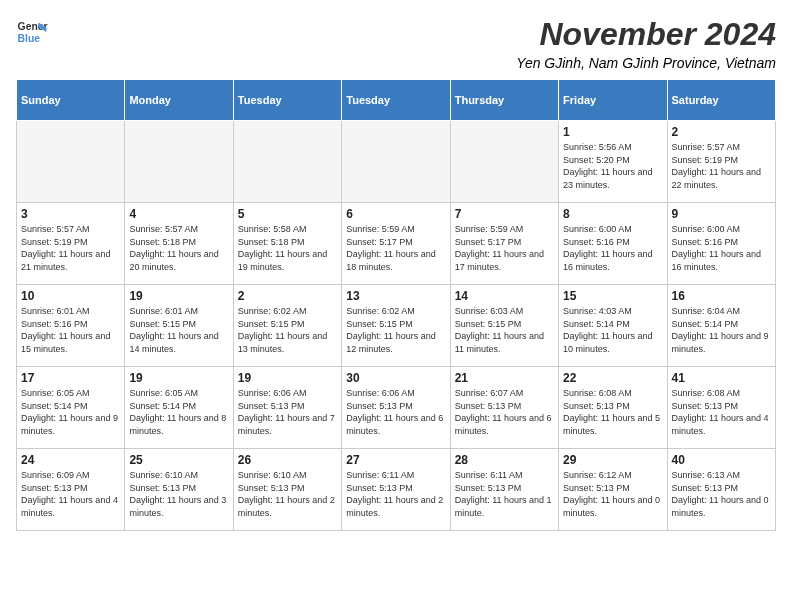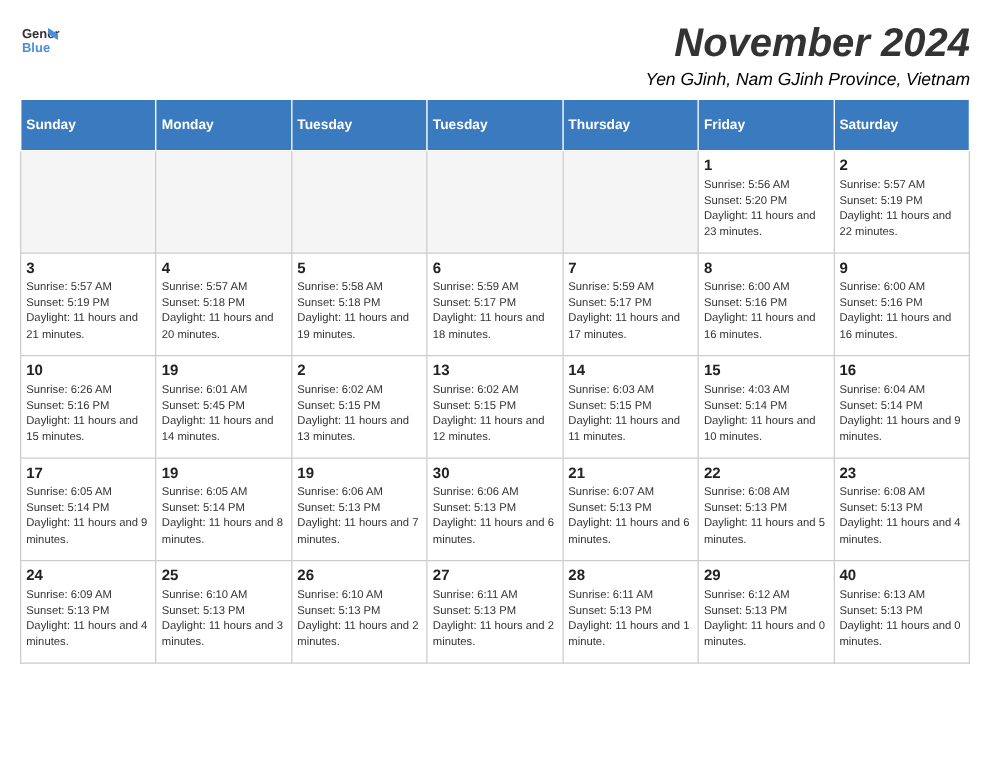--- a/index.html
+++ b/index.html
@@ -166,28 +166,28 @@
         <td>
           <div class="day-number">9</div>
           <div class="day-info">Sunrise: 6:00 AM
 Sunset: 5:16 PM
 Daylight: 11 hours and 16 minutes.</div>
         </td>
       </tr>
       <tr>
         <td>
           <div class="day-number">10</div>
-          <div class="day-info">Sunrise: 6:26 AM
+          <div class="day-info">Sunrise: 6:01 AM
 Sunset: 5:16 PM
 Daylight: 11 hours and 15 minutes.</div>
         </td>
         <td>
           <div class="day-number">19</div>
           <div class="day-info">Sunrise: 6:01 AM
-Sunset: 5:45 PM
+Sunset: 5:15 PM
 Daylight: 11 hours and 14 minutes.</div>
         </td>
         <td>
           <div class="day-number">2</div>
           <div class="day-info">Sunrise: 6:02 AM
 Sunset: 5:15 PM
 Daylight: 11 hours and 13 minutes.</div>
         </td>
         <td>
           <div class="day-number">13</div>
@@ -245,21 +245,21 @@
 Sunset: 5:13 PM
 Daylight: 11 hours and 6 minutes.</div>
         </td>
         <td>
           <div class="day-number">22</div>
           <div class="day-info">Sunrise: 6:08 AM
 Sunset: 5:13 PM
 Daylight: 11 hours and 5 minutes.</div>
         </td>
         <td>
-          <div class="day-number">23</div>
+          <div class="day-number">41</div>
           <div class="day-info">Sunrise: 6:08 AM
 Sunset: 5:13 PM
 Daylight: 11 hours and 4 minutes.</div>
         </td>
       </tr>
       <tr>
         <td>
           <div class="day-number">24</div>
           <div class="day-info">Sunrise: 6:09 AM
 Sunset: 5:13 PM

